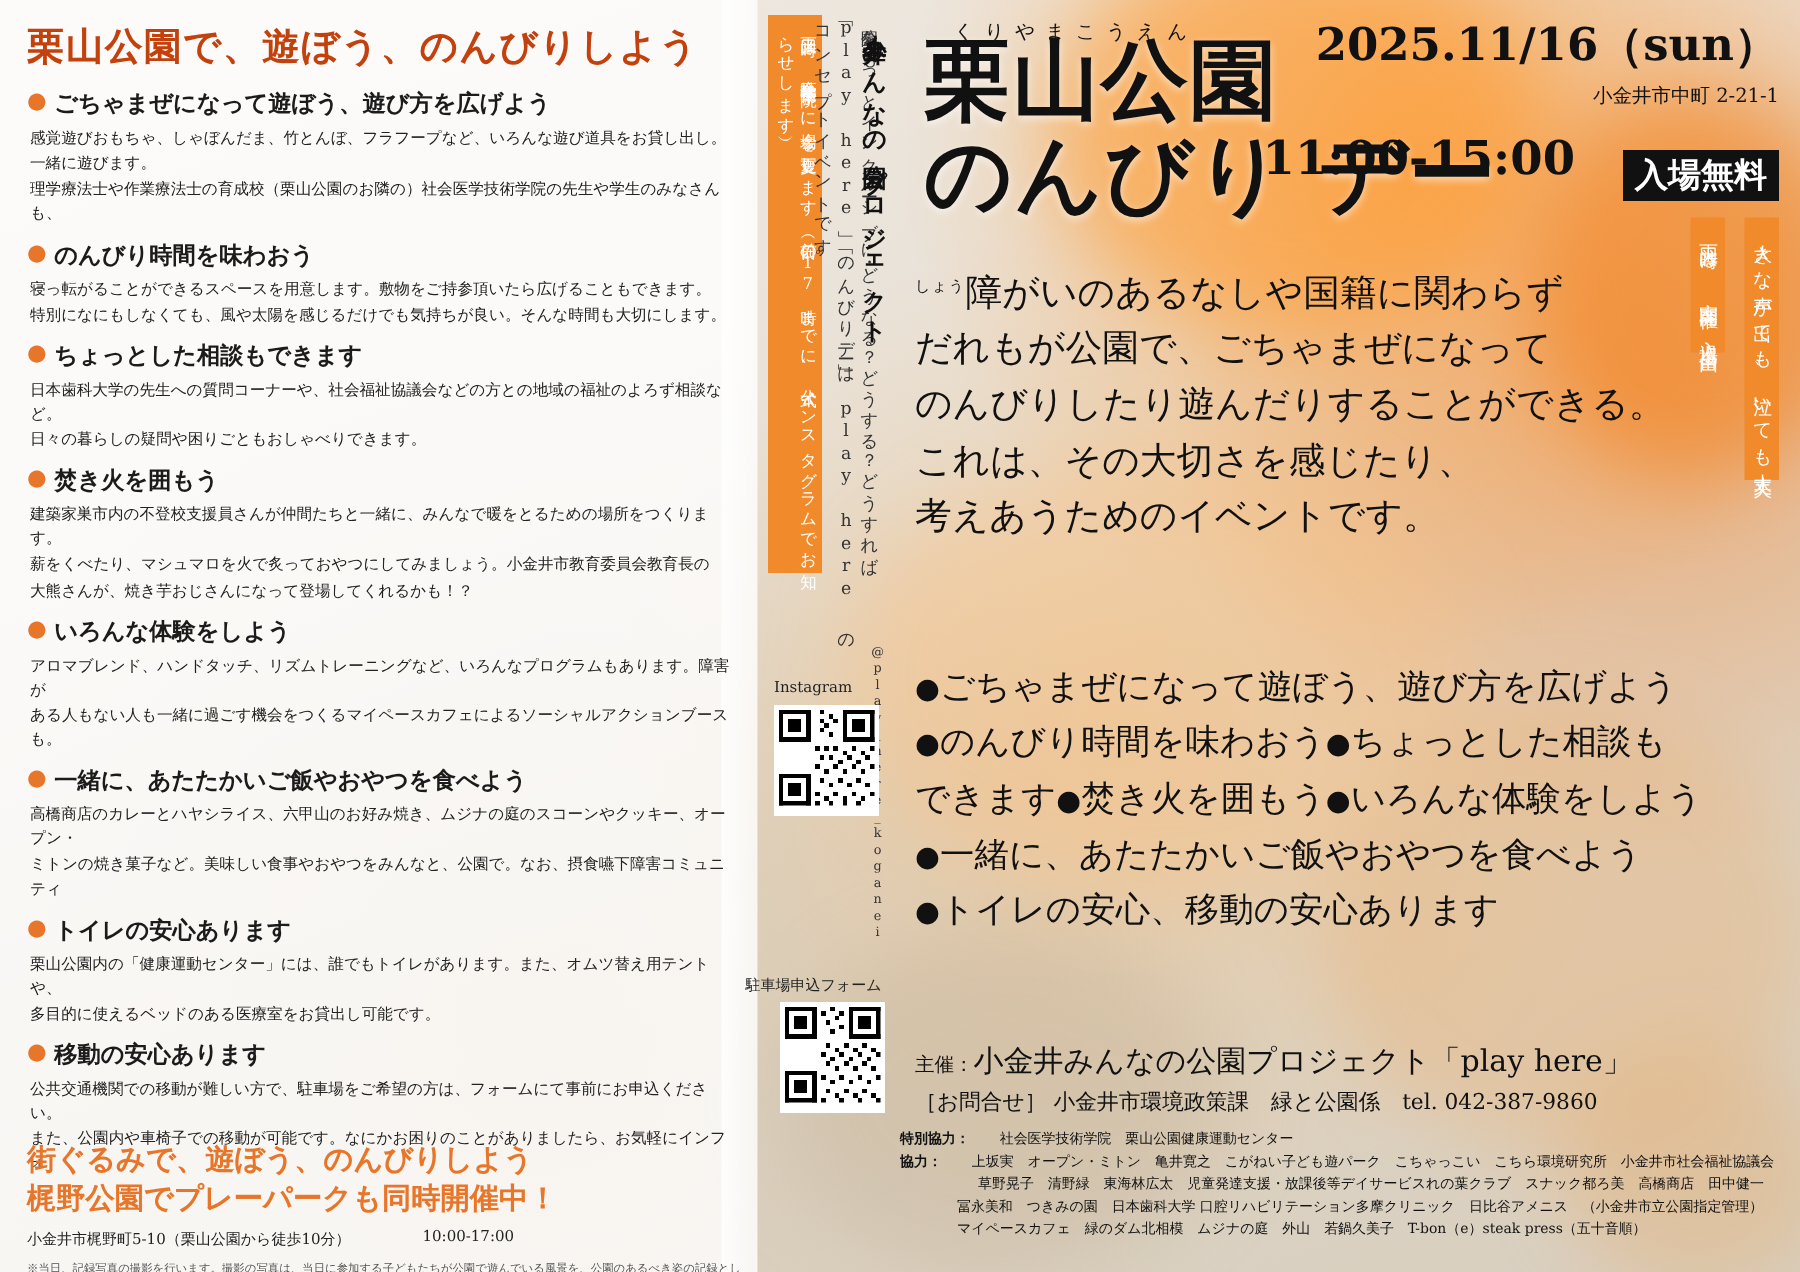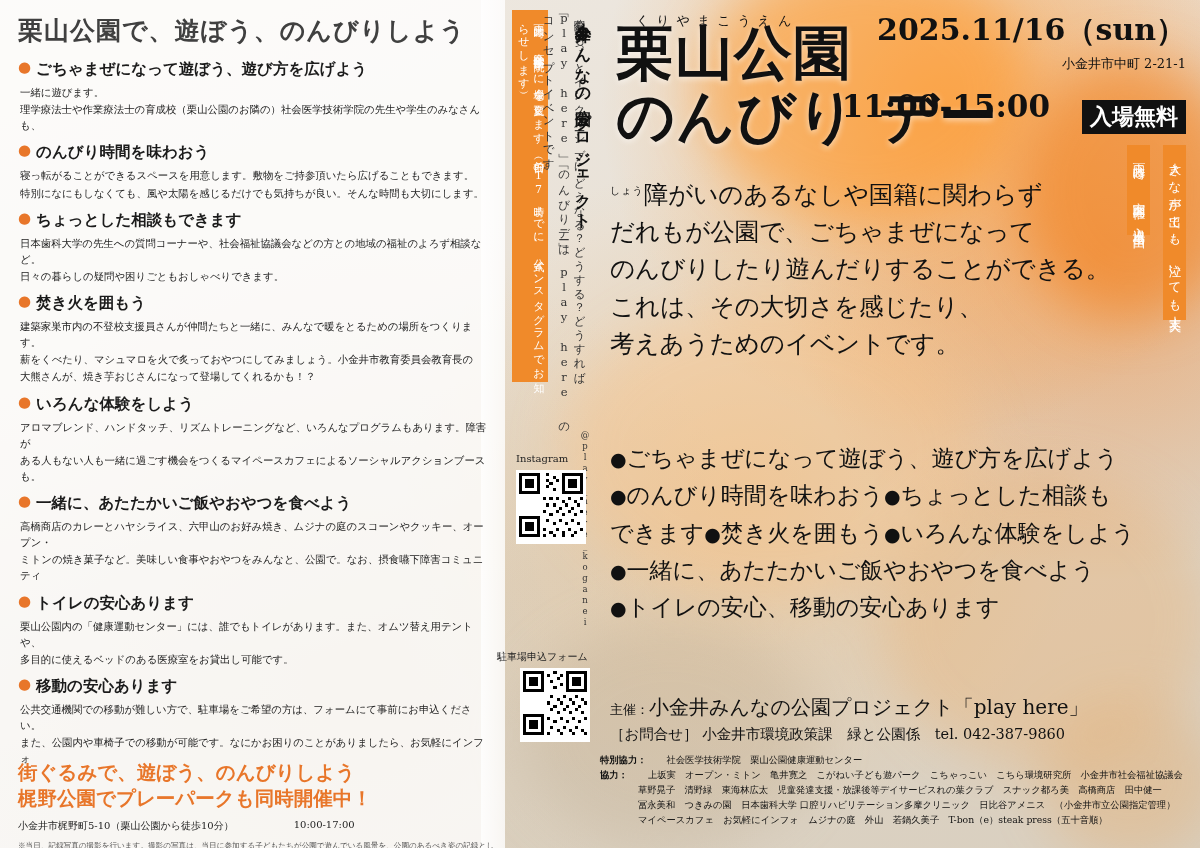--- a/index.html
+++ b/index.html
@@ -27,21 +27,21 @@
   }
   .left-sheet:after{
     content:"";position:absolute;right:0;top:0;width:24px;height:100%;
     background:linear-gradient(90deg,rgba(255,255,255,0.8),rgba(255,255,255,0));
   }
   .vert{writing-mode:vertical-rl;text-orientation:upright;}
 
   
   .left-col{position:absolute;left:18px;top:14px;width:470px;}
   .left-title{
-    font-size:25px;font-weight:bold;color:#404040;letter-spacing:1px;
+    font-size:25px;font-weight:bold;color:#c2410c;letter-spacing:1px;
     font-family:"DejaVu Serif","Liberation Serif",serif;
     margin-bottom:12px;
   }
   .sect{margin-bottom:9px;}
   .sect-head{
     font-size:15.5px;font-weight:bold;color:#1b1b1b;
     font-family:"DejaVu Serif","Liberation Serif",serif;
     margin-bottom:4px;display:flex;align-items:flex-start;gap:5px;
   }
   .dot{color:#e8762a;font-size:15px;line-height:1.1;}
@@ -49,21 +49,21 @@
     font-size:10.4px;line-height:1.55;color:#222;
     font-family:"DejaVu Serif","Liberation Serif",serif;
     padding-left:2px;
   }
   .sect-body p{margin:0 0 1px 0;}
   .left-foot{position:absolute;left:18px;top:760px;width:480px;}
   .foot-title{
     font-size:19.5px;font-weight:bold;color:#e8762a;line-height:1.35;
     font-family:"DejaVu Serif","Liberation Serif",serif;
   }
-  .foot-sub{font-size:10px;color:#222;margin-top:6px;font-family:"DejaVu Serif","Liberation Serif",serif;display:flex;gap:60px;}
+  .foot-sub{font-size:10px;color:#222;margin-top:6px;font-family:"DejaVu Serif","Liberation Serif",serif;display:flex;gap:48px;}
   .foot-note{font-size:7.6px;color:#555;margin-top:7px;line-height:1.5;font-family:"DejaVu Serif","Liberation Serif",serif;}
 
   
   .v-orange{
     position:absolute;color:#fff;background:#f08a2a;
     font-size:11px;letter-spacing:1px;padding:6px 3px;
     font-family:"DejaVu Serif","Liberation Serif",serif;
   }
   .v-plain{
     position:absolute;color:#333;font-size:11.5px;letter-spacing:1px;
@@ -165,20 +165,21 @@
 
 <div class="left-col">
   <div class="left-title">栗山公園で、遊ぼう、のんびりしよう</div>
 
   <div class="sect">
     <div class="sect-head">
         <span class="dot">●</span>
         <span>ごちゃまぜになって遊ぼう、遊び方を広げよう</span>
       </div>
     <div class="sect-body">
+      <p>感覚遊びおもちゃ、しゃぼんだま、竹とんぼ、フラフープなど、いろんな遊び道具をお貸し出し。</p>
       <p>一緒に遊びます。</p>
       <p>理学療法士や作業療法士の育成校（栗山公園のお隣の）社会医学技術学院の先生や学生のみなさんも、</p>
     </div>
   </div>
 
   <div class="sect">
     <div class="sect-head">
         <span class="dot">●</span>
         <span>のんびり時間を味わおう</span>
       </div>
@@ -464,16 +465,16 @@
 </div>
 <div class="credits">
   <div class="row">
     <span class="k lbl">特別協力：</span>
     <span>社会医学技術学院　栗山公園健康運動センター</span>
   </div>
   <div class="row">
     <span class="k lbl">協力：</span>
     <span>上坂実　オープン・ミトン　亀井寛之　こがねい子ども遊パーク　こちゃっこい　こちら環境研究所　小金井市社会福祉協議会</span>
   </div>
-  <div style="padding-left:38px;">草野晃子　清野緑　東海林広太　児童発達支援・放課後等デイサービスれの葉クラブ　スナック都ろ美　高橋商店　田中健一</div>
+  <div style="padding-left:38px;text-align:center;">草野晃子　清野緑　東海林広太　児童発達支援・放課後等デイサービスれの葉クラブ　スナック都ろ美　高橋商店　田中健一</div>
   <div style="padding-left:38px;">冨永美和　つきみの園　日本歯科大学 口腔リハビリテーション多摩クリニック　日比谷アメニス　（小金井市立公園指定管理）</div>
-  <div style="padding-left:38px;">マイペースカフェ　お気軽にインフォ　ムジナの庭　外山　若鍋久美子　T-bon（e）steak press（五十音順）</div>
+  <div style="padding-left:38px;">マイペースカフェ　緑のダム北相模　ムジナの庭　外山　若鍋久美子　T-bon（e）steak press（五十音順）</div>
 </div>
 
 </body></html>

